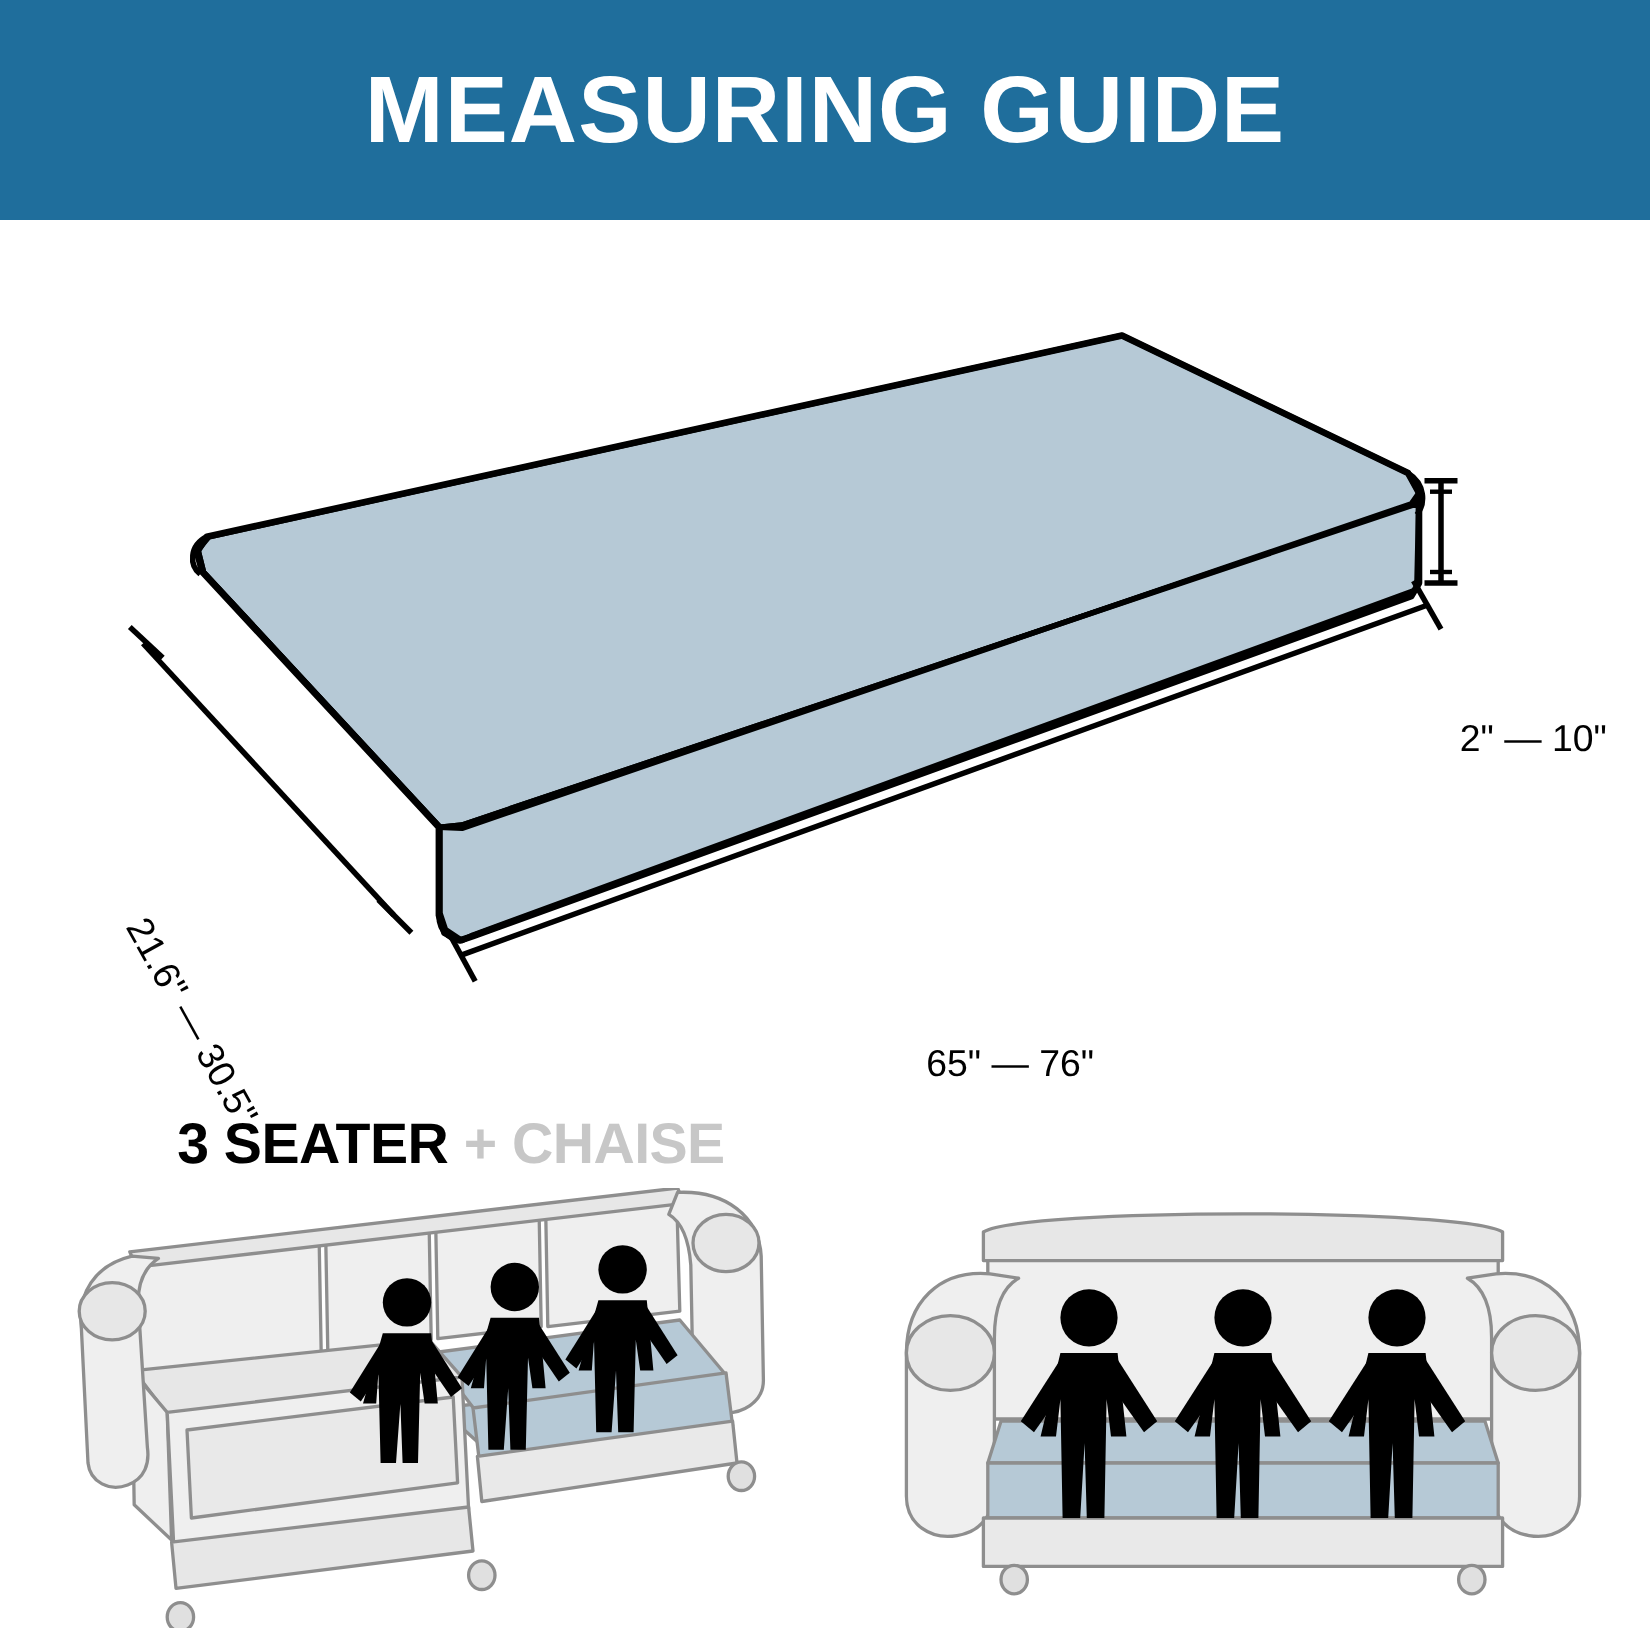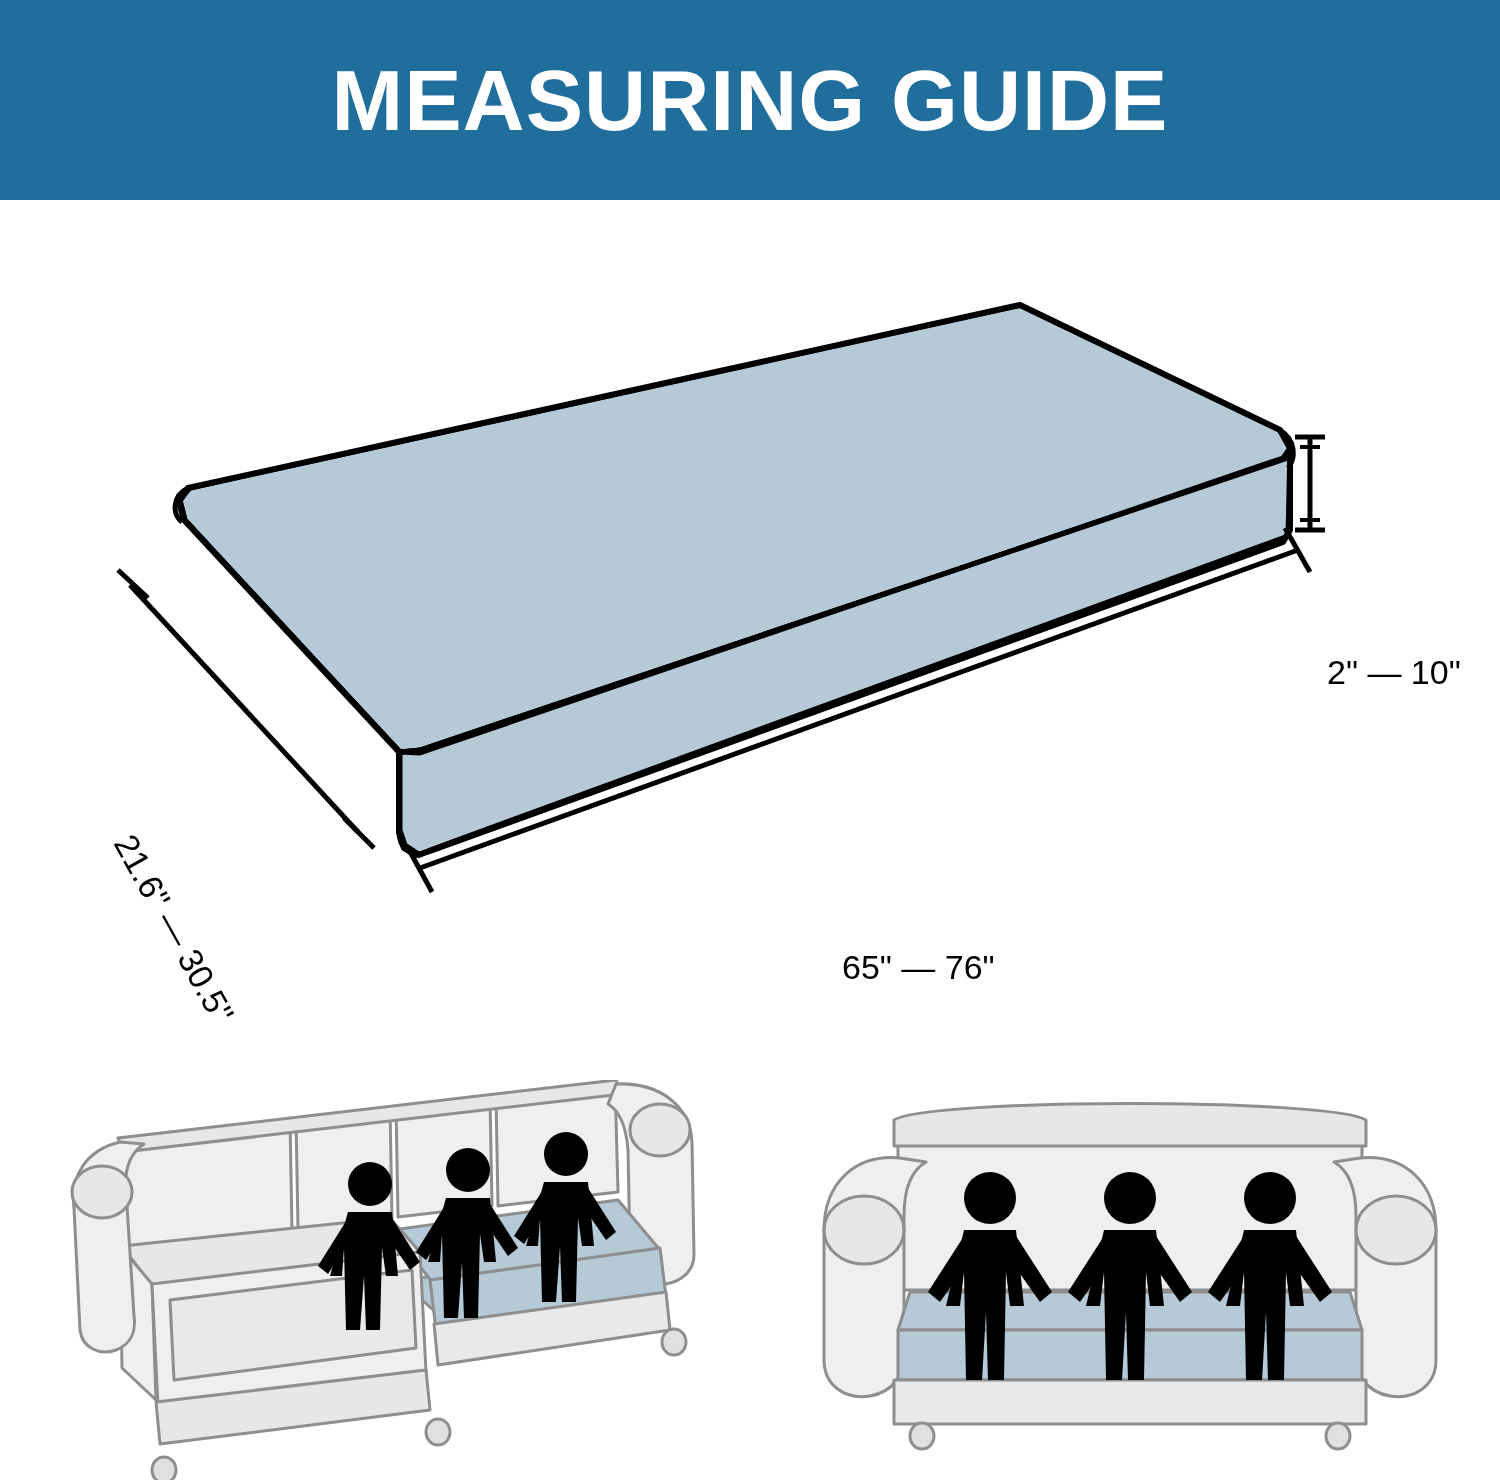--- a/index.html
+++ b/index.html
@@ -143,20 +143,25 @@
   </svg>
 
   <div class="dim-label" id="depth-label">21.6" — 30.5"</div>
   <div class="dim-label" id="width-label">65" — 76"</div>
   <div class="dim-label" id="height-label">2" — 10"</div>
 </div>
 
 <div class="bottom-area">
 
   <div class="panel panel-left">
+    <div class="panel-title">
+      <span>3 SEATER</span>
+      <span class="muted">+</span>
+      <span class="muted">CHAISE</span>
+    </div>
 
     <svg class="sofa-svg" width="700" height="400" viewBox="0 0 700 400">
       <g stroke="#8e8e8e" stroke-width="3" fill="#efefef" stroke-linejoin="round">
 
         <path d="M 60 60 L 230 40 L 232 150 L 62 168 Z"></path>
         <path d="M 236 39 L 330 28 L 332 138 L 238 149 Z"></path>
         <path d="M 336 27 L 430 17 L 432 126 L 338 137 Z"></path>
         <path d="M 436 16 L 555 2 L 558 112 L 438 126 Z"></path>
 
         <path d="M 58 58 L 556 0 L 562 14 L 64 72 Z" fill="#e7e7e7"></path>

